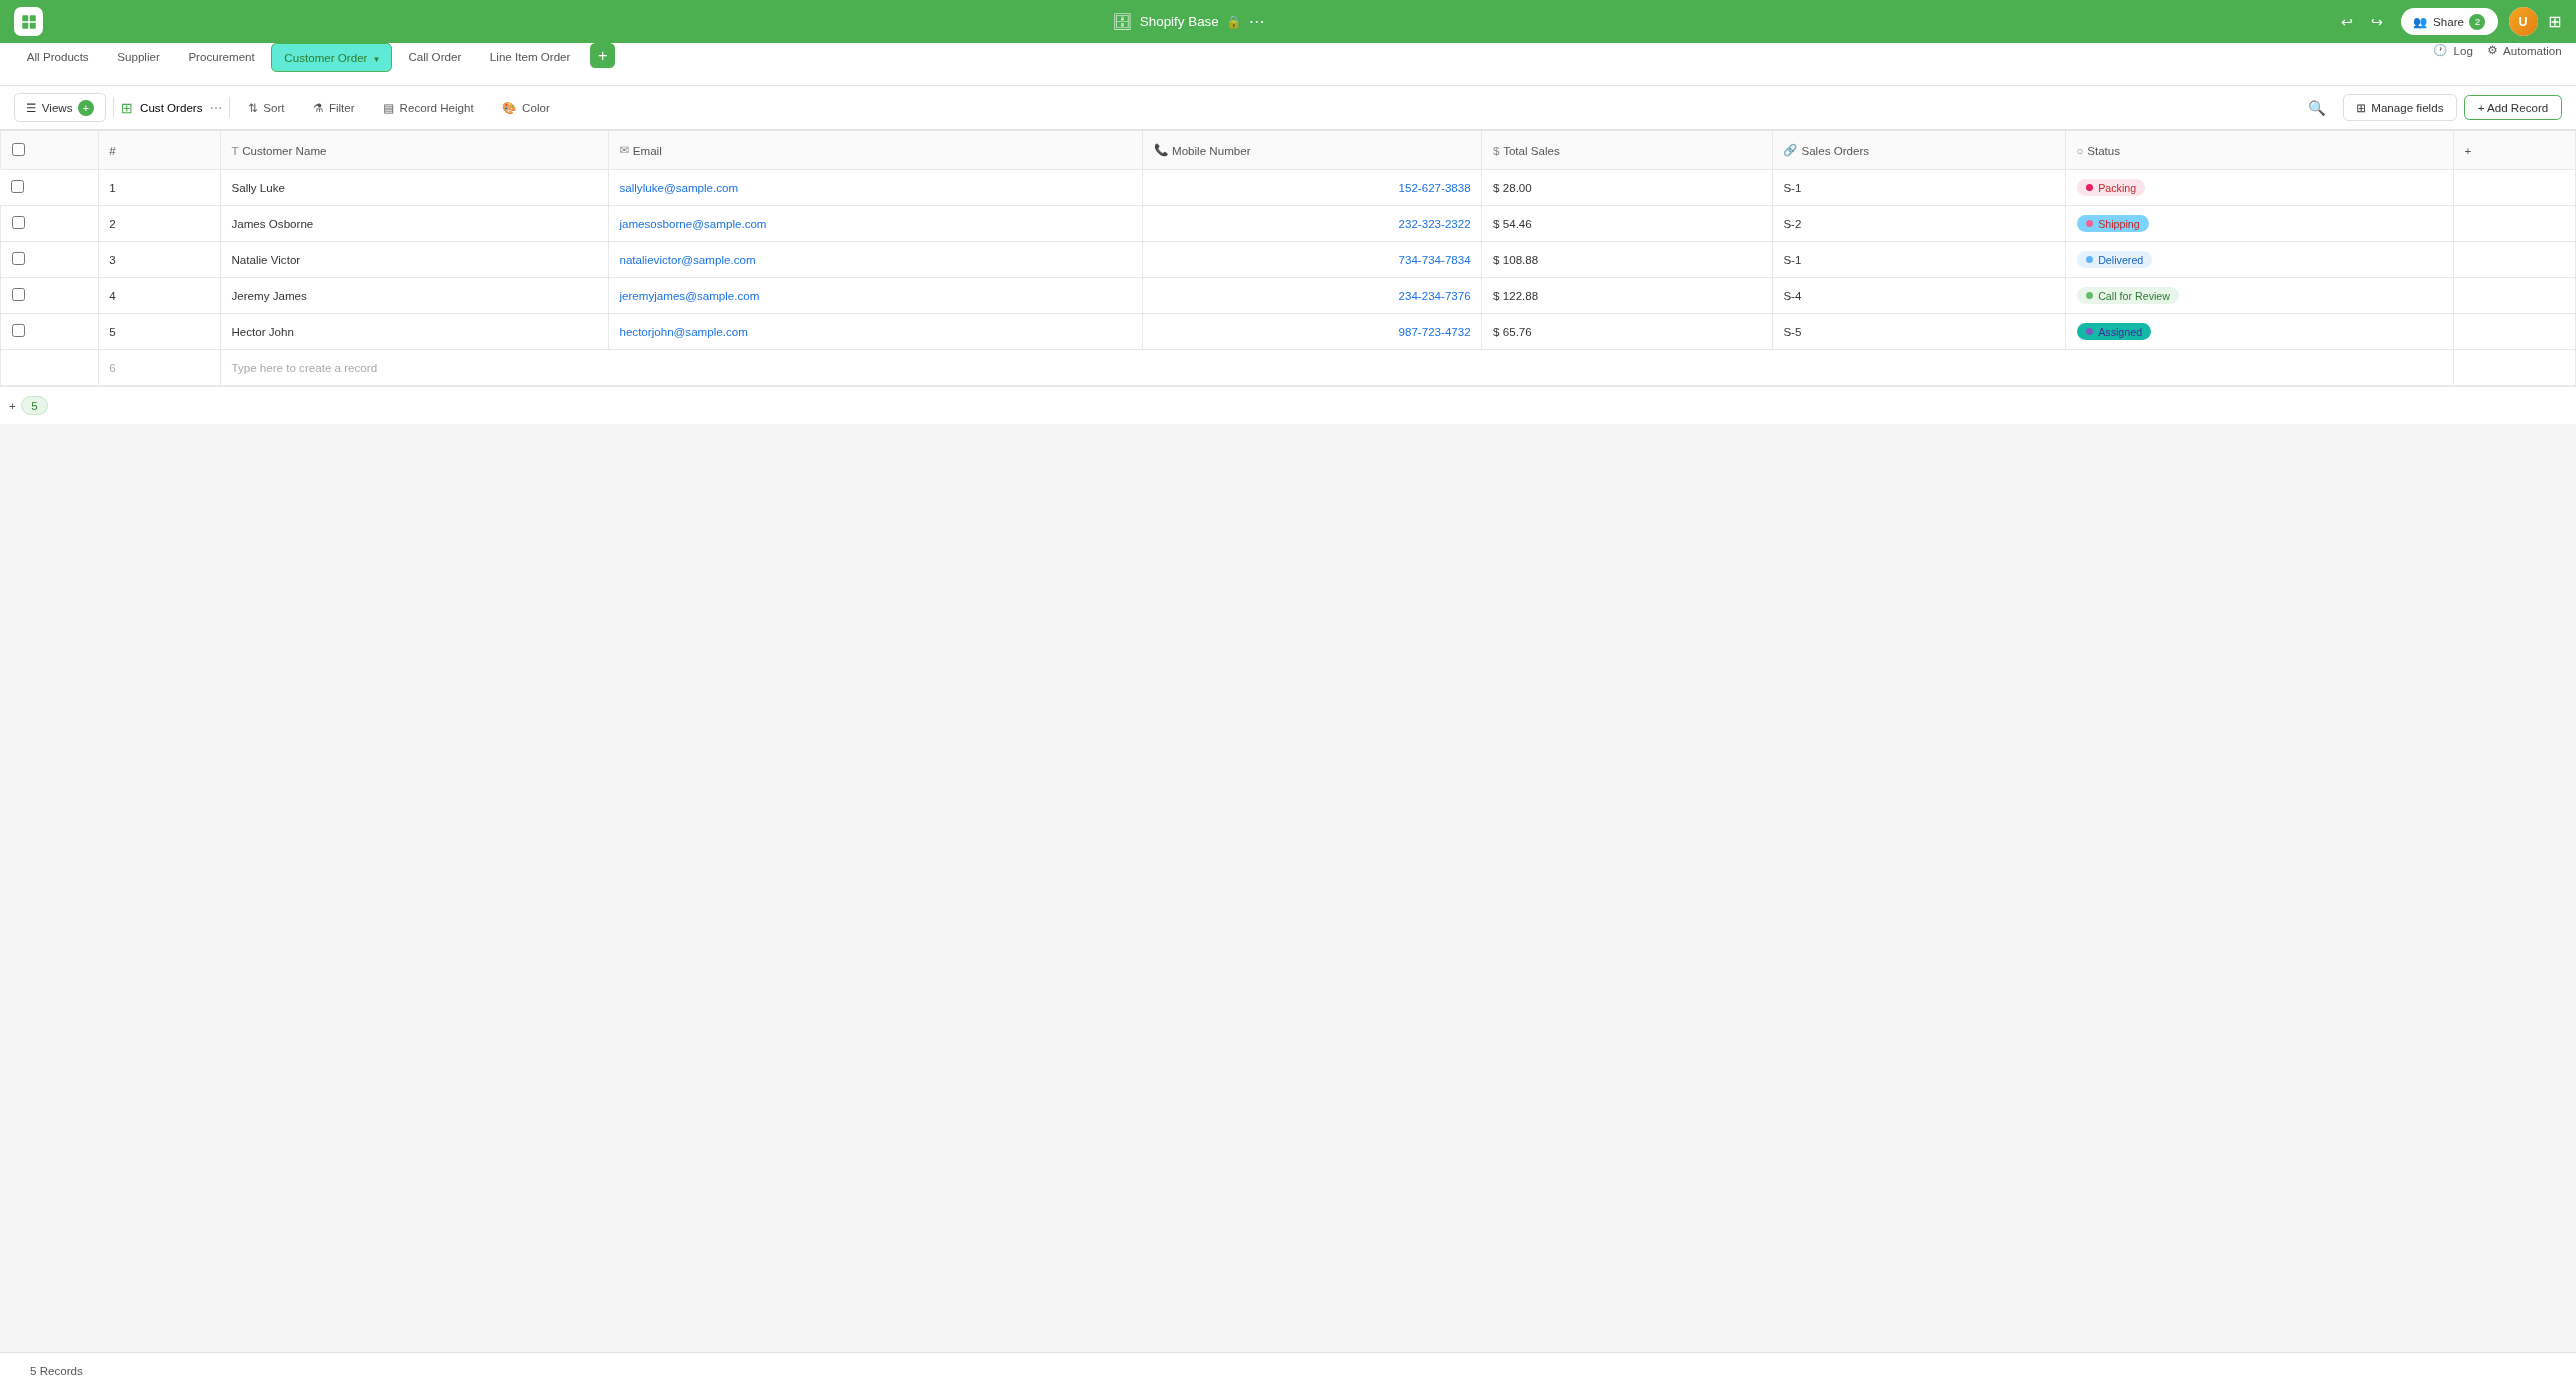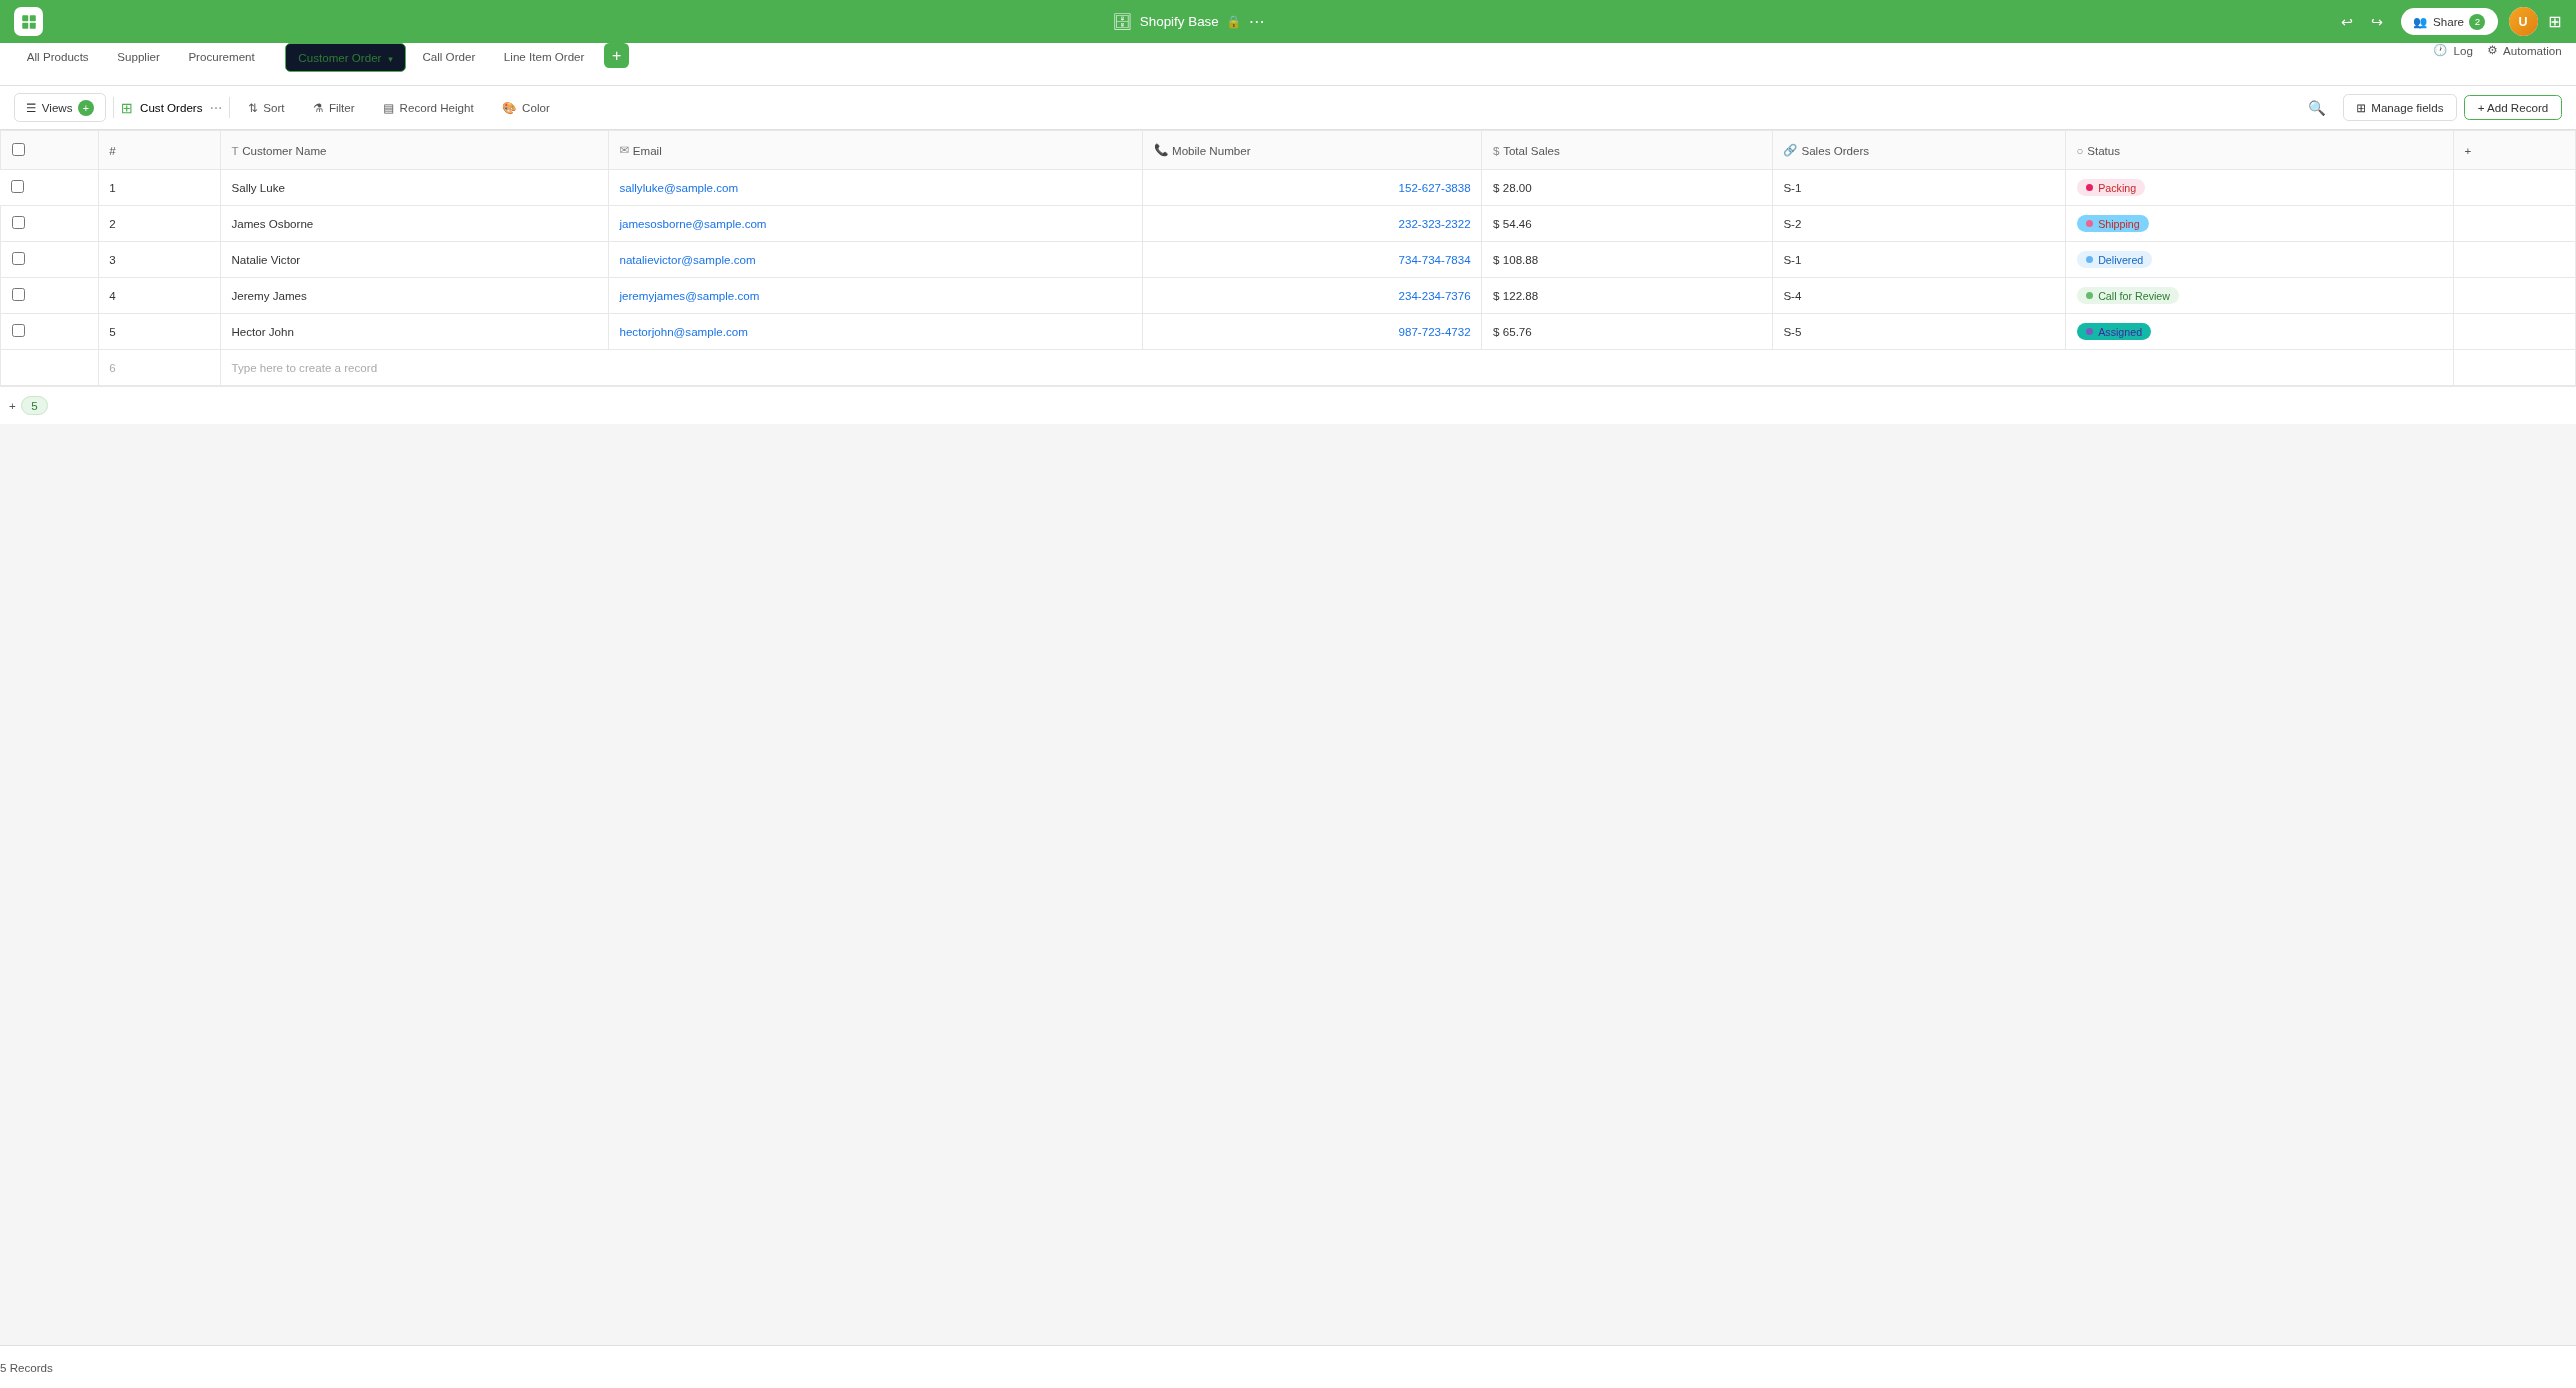--- a/index.html
+++ b/index.html
@@ -63,25 +63,24 @@
       padding: 7.2px 12.5px;
       border: none;
       background: none;
       cursor: pointer;
       font-size: 11.6px;
       color: #555;
       border-radius: 5.4px;
       white-space: nowrap;
     }
     .tab.active {
-      background: #0f172a;
+      background: #5eead4;
       color: #2e7d32;
       font-weight: 500;
       border: 0.9px solid #4CAF50;
-      margin-left: 14px;
     }
     .tab-add {
       width: 25px; height: 25px;
       background: #4CAF50;
       border: none;
       border-radius: 5.4px;
       color: white;
       font-size: 16px;
       cursor: pointer;
       display: flex; align-items: center; justify-content: center;
@@ -183,24 +182,24 @@
     tr.row-1 td.name-col { border-left: 1.8px solid #4CAF50; }
 
     
     .footer {
       position: fixed;
       bottom: 0;
       left: 0;
       right: 0;
       background: white;
       border-top: 0.9px solid #e0e0e0;
-      height: 43px;
+      height: 36px;
       display: flex;
       align-items: center;
-      padding: 0 0;
+      padding: 0 30px;
     }
     .footer-count { font-size: 11.6px; color: #555; }
     .add-row-btn {
       display: flex; align-items: center; gap: 5.4px;
       font-size: 11.6px; color: #555; cursor: pointer;
       background: none; border: none; padding: 5.4px 9px;
     }
     .record-count-badge {
       background: #e8f5e9;
       border: 0.9px solid #c8e6c9;

